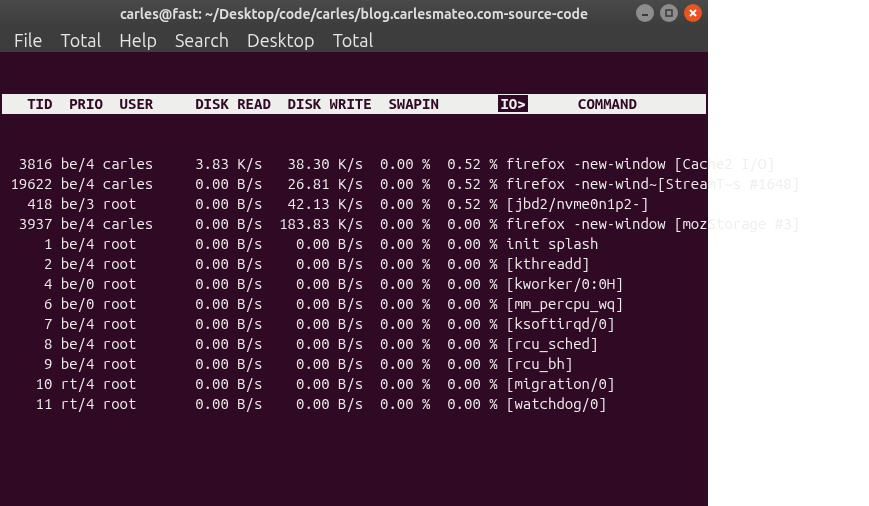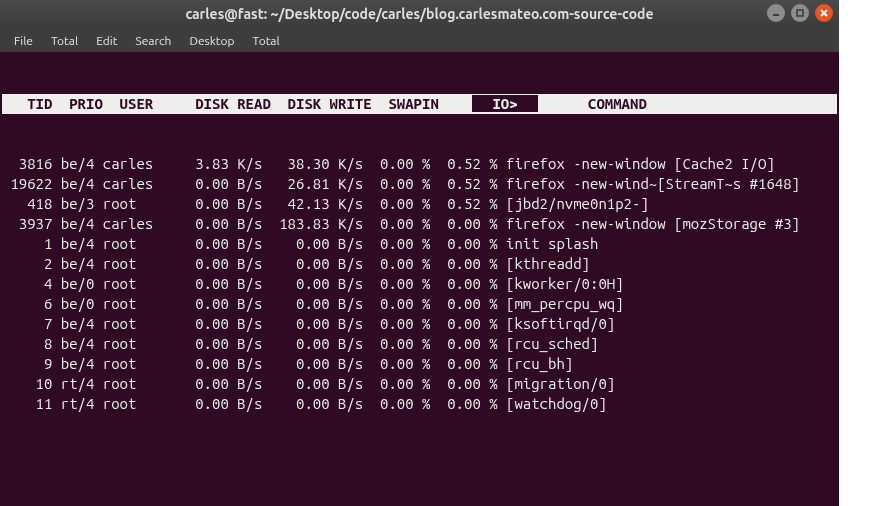--- a/index.html
+++ b/index.html
@@ -1,30 +1,30 @@
 <!DOCTYPE html>
 <html><head>
 <meta charset="utf-8">
 <style>
   * { margin: 0; padding: 0; box-sizing: border-box; }
   html, body { width: 869px; height: 506px; overflow: hidden; font-family: "Ubuntu Mono", "DejaVu Sans Mono", monospace; }
-  .window { width: 839px; height: 506px; background: #3b82f6; display: flex; flex-direction: column; }
+  .window { width: 708px; height: 506px; background: #3b82f6; display: flex; flex-direction: column; }
   .titlebar { height: 28px; background: linear-gradient(#4a4a4a,#3c3c3c); display: flex; align-items: center; position: relative; color: #dedede; font-family: Ubuntu, sans-serif; font-size: 14px; }
   .titlebar .title { flex: 1; text-align: center; font-weight: bold; }
   .win-controls { position: absolute; right: 6px; top: 4px; display: flex; gap: 6px; }
   .wbtn { width: 18px; height: 18px; border-radius: 9px; display: flex; align-items: center; justify-content: center; font-size: 11px; color: #3a3a3a; }
   .wbtn-min { background: #8d8d8d; }
   .wbtn-max { background: #8d8d8d; }
   .wbtn-close { background: #e95420; color: #fff; }
-  .menubar { height: 24px; background: #3d3d3d; display: flex; align-items: center; padding: 0 6px; gap: 2px; font-family: Ubuntu, sans-serif; font-size: 12px; color: #e6e6e6; }
+  .menubar { height: 24px; background: #3d3d3d; display: flex; align-items: center; padding: 0 6px; gap: 2px; font-family: Ubuntu, sans-serif; font-size: 18px; color: #e6e6e6; }
   .menuitem { padding: 2px 8px; cursor: default; }
   .term { flex: 1; background: #300a24; color: #eeeeec; font-size: 15px; line-height: 20px; padding: 2px 2px 0 2px; white-space: pre; }
   .row { height: 20px; }
   .hdr { background: #eeeeec; color: #300a24; font-weight: bold; }
-  .sorted { background: #300a24; color: #eeeeec; padding: 0 20px; }
+  .sorted { background: #300a24; color: #eeeeec; padding: 0 2px; margin-left: 26px; }
   .sep { color: #eeeeec; }
   .lbl { font-weight: bold; }
 </style>
 </head>
 <body>
 
 <div class="window">
 
   <div class="titlebar">
     <div class="title">carles@fast: ~/Desktop/code/carles/blog.carlesmateo.com-source-code</div>
@@ -44,21 +44,21 @@
             <line x1="2" y1="2" x2="8" y2="8" stroke="#fff" stroke-width="1.8"></line>
             <line x1="8" y1="2" x2="2" y2="8" stroke="#fff" stroke-width="1.8"></line>
           </svg>
         </div>
     </div>
   </div>
 
   <div class="menubar">
     <div class="menuitem">File</div>
     <div class="menuitem">Total</div>
-    <div class="menuitem">Edit</div>
+    <div class="menuitem">Help</div>
     <div class="menuitem">Search</div>
     <div class="menuitem">Desktop</div>
     <div class="menuitem">Total</div>
   </div>
 
   <div class="term">
     <div class="row hdr" id="hdrrow">   TID  PRIO  USER     DISK READ  DISK WRITE  SWAPIN    <span class="sorted">IO&gt;</span>      COMMAND                                                  </div>
     <div id="rows"><div class="row">  3816 be/4 carles     3.83 K/s   38.30 K/s  0.00 %  0.52 % firefox -new-window [Cache2 I/O]</div><div class="row"> 19622 be/4 carles     0.00 B/s   26.81 K/s  0.00 %  0.52 % firefox -new-wind~[StreamT~s #1648]</div><div class="row">   418 be/3 root       0.00 B/s   42.13 K/s  0.00 %  0.52 % [jbd2/nvme0n1p2-]</div><div class="row">  3937 be/4 carles     0.00 B/s  183.83 K/s  0.00 %  0.00 % firefox -new-window [mozStorage #3]</div><div class="row">     1 be/4 root       0.00 B/s    0.00 B/s  0.00 %  0.00 % init splash</div><div class="row">     2 be/4 root       0.00 B/s    0.00 B/s  0.00 %  0.00 % [kthreadd]</div><div class="row">     4 be/0 root       0.00 B/s    0.00 B/s  0.00 %  0.00 % [kworker/0:0H]</div><div class="row">     6 be/0 root       0.00 B/s    0.00 B/s  0.00 %  0.00 % [mm_percpu_wq]</div><div class="row">     7 be/4 root       0.00 B/s    0.00 B/s  0.00 %  0.00 % [ksoftirqd/0]</div><div class="row">     8 be/4 root       0.00 B/s    0.00 B/s  0.00 %  0.00 % [rcu_sched]</div><div class="row">     9 be/4 root       0.00 B/s    0.00 B/s  0.00 %  0.00 % [rcu_bh]</div><div class="row">    10 rt/4 root       0.00 B/s    0.00 B/s  0.00 %  0.00 % [migration/0]</div><div class="row">    11 rt/4 root       0.00 B/s    0.00 B/s  0.00 %  0.00 % [watchdog/0]</div></div>
   </div>
 

